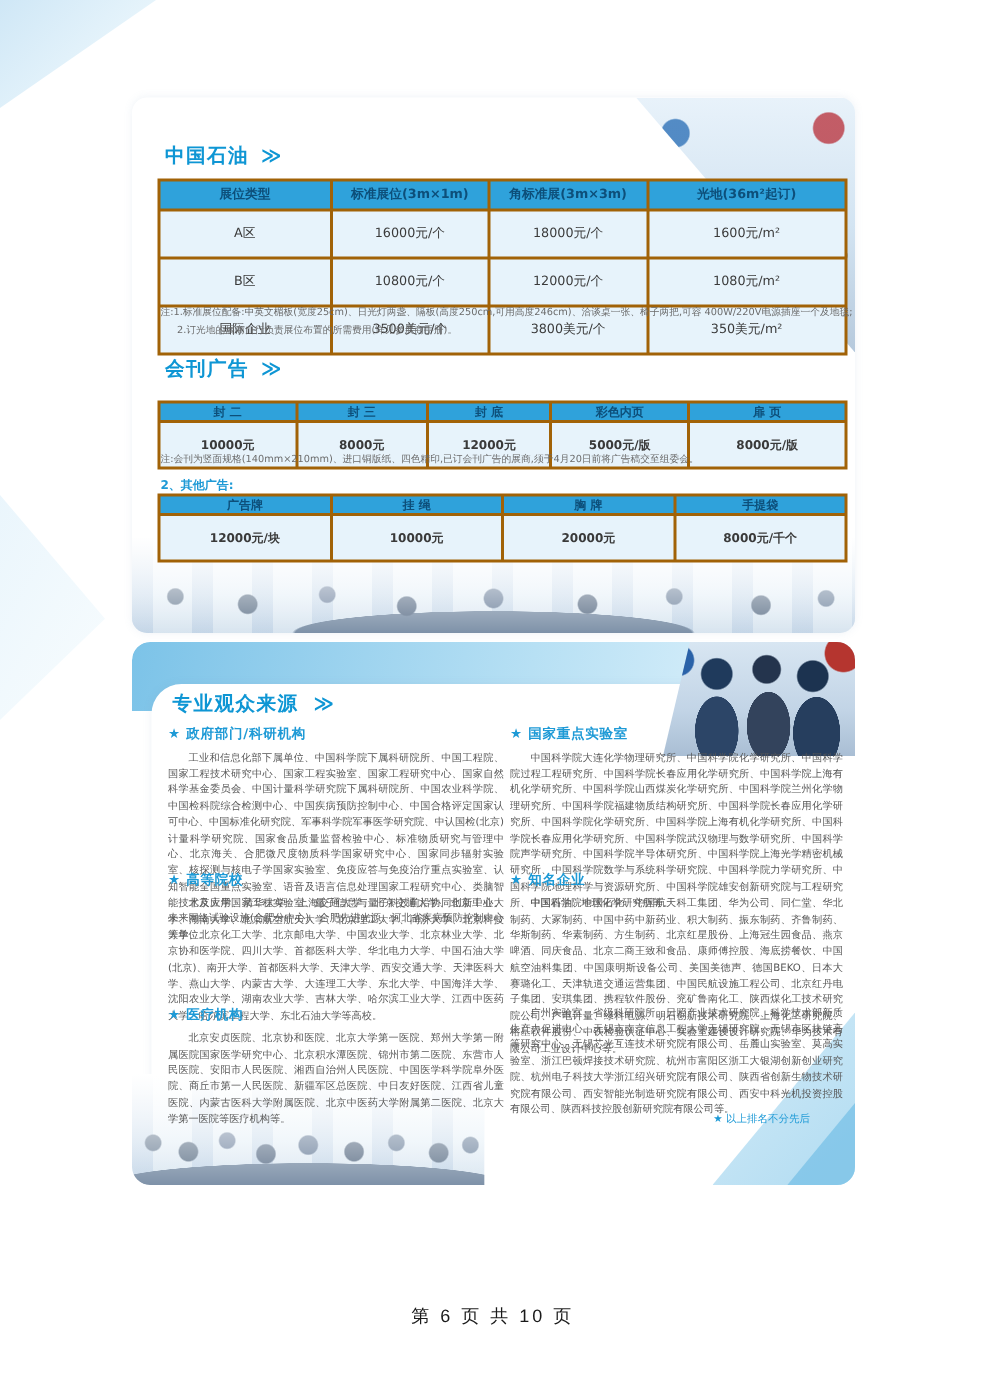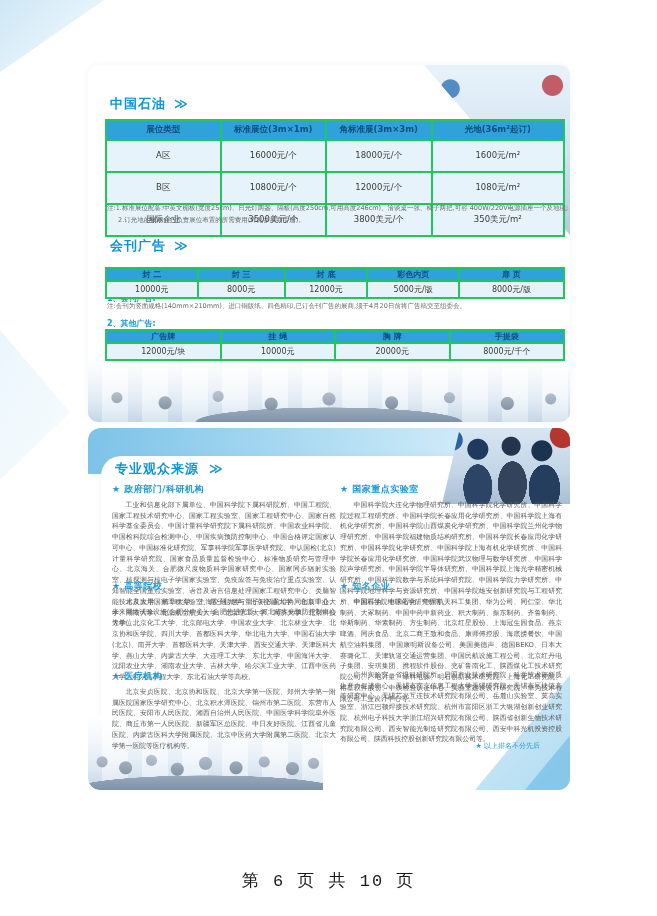--- a/index.html
+++ b/index.html
@@ -28,27 +28,27 @@
       radial-gradient(circle at 70% 50%, #27415d 0 6px, transparent 7px),
       radial-gradient(circle at 84% 44%, #35506e 0 5px, transparent 6px),
       radial-gradient(circle at 92% 62%, #203a55 0 6px, transparent 7px),
       radial-gradient(circle at 76% 70%, #2e4560 0 7px, transparent 8px),
       radial-gradient(ellipse 42px 30px at 78% 92%, #3c5576 0 60%, transparent 61%),
       linear-gradient(180deg,#e8f2fa 0%,#d3e4f2 50%,#b6c9dc 100%); }
 
   .sec-title { position:absolute; font-size:13px; font-weight:bold; color:#0E96D4; letter-spacing:1px; z-index:2; }
   .sec-title .chev { font-weight:bold; color:#0E96D4; margin-left:8px; letter-spacing:-1px; }
 
-  table { border-collapse:separate; border-spacing:2px; width:100%; table-layout:fixed; background:#22c55e; }
+  table { border-collapse:separate; border-spacing:2px; width:100%; table-layout:fixed; background:#a16207; }
   th { background:#2FA2DB; color:#0D4F7A; font-weight:bold; text-align:center; }
   td { background:#E7F3FB; color:#3a3a3a; text-align:center; }
   .t1 th { font-size:8.5px; height:18px; }
   .t1 td { font-size:8.5px; height:30px; }
   .t2 th,.t3 th { font-size:8px; height:11px; }
-  .t2 td,.t3 td { font-size:8px; height:15px; }
+  .t2 td,.t3 td { font-size:8px; height:29px;font-weight:bold; }
 
   .tbl-wrap { position:absolute; left:17px; width:460px; z-index:2; }
   .note { position:absolute; font-size:6.5px; color:#6b6b6b; z-index:2; white-space:nowrap; }
   .sub-label { position:absolute; font-size:8px; color:#1E9AD6; font-weight:bold; z-index:2; }
 
   .photo-strip { position:absolute; left:0; right:0; bottom:0; height:64px; z-index:1; }
   .crowd-fade {
     background:
       radial-gradient(circle at 6% 62%, #49617c 0 5px, transparent 6px),
       radial-gradient(circle at 16% 70%, #3c546f 0 6px, transparent 7px),
@@ -96,21 +96,21 @@
 
   .photo-bl { position:absolute; left:0; bottom:0; width:235px; height:74px; z-index:2;
     border-radius:0 0 0 12px; }
   .rib1 { position:absolute; right:0; bottom:0; width:95px; height:115px; z-index:3;
     background:linear-gradient(135deg,#cfe9f7,#a8d8f0); clip-path:polygon(100% 0,100% 100%,0 100%); opacity:.9; }
   .rib2 { position:absolute; right:0; bottom:0; width:55px; height:70px; z-index:3;
     background:#7fc4e8; clip-path:polygon(100% 22%,100% 100%,18% 100%); opacity:.85; }
 
   
   .footer { position:absolute; left:0; right:0; top:869px; text-align:center;
-    font-family:Liberation Mono, monospace; font-size:17px; color:#1a1a1a; letter-spacing:2px; z-index:5; }
+    font-family:Liberation Sans, sans-serif; font-size:12px; color:#1a1a1a; letter-spacing:2px; z-index:5; }
 </style>
 </head>
 <body>
 
 <div class="page">
 
   <div class="deco-tl"></div>
   <div class="deco-left"></div>
 
   <div class="card1">

